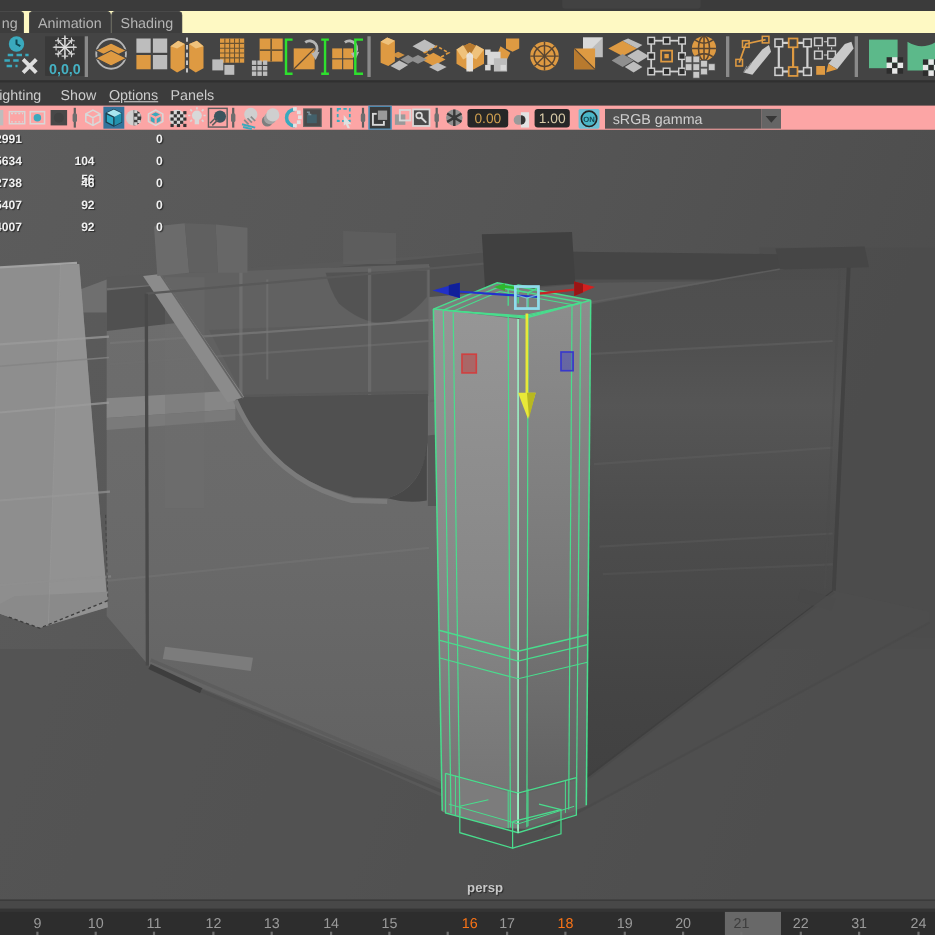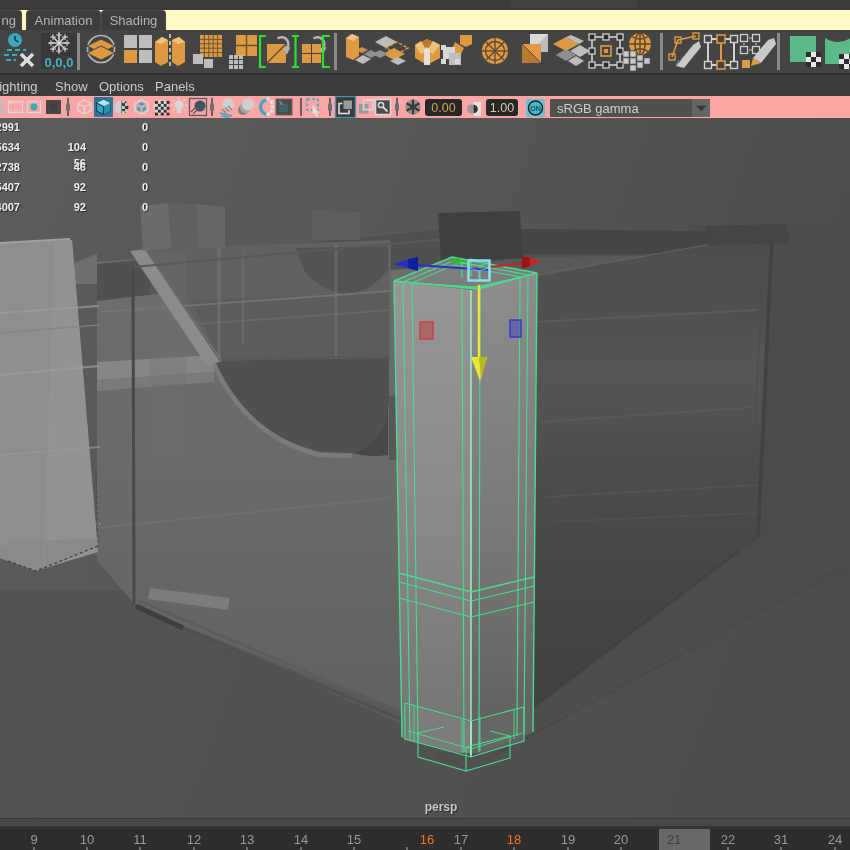--- a/index.html
+++ b/index.html
@@ -208,21 +208,21 @@
         <rect x="844" y="29" width="5" height="5" fill="#2d2d2d"></rect>
         <rect x="844" y="34" width="5" height="5" fill="#e8e8e8"></rect>
         <rect x="849" y="24" width="5" height="5" fill="#2d2d2d"></rect>
         <rect x="849" y="29" width="5" height="5" fill="#e8e8e8"></rect>
         <rect x="849" y="34" width="5" height="5" fill="#2d2d2d"></rect>
       </svg>
     </div>
   <div id="pmenu" class="abs">
     <span style="left:-8px;">Lighting</span>
     <span style="left:55px;">Show</span>
-    <span style="left:99px;">Options</span>
+    <span style="left:99px;text-decoration:underline;">Options</span>
     <span style="left:155px;">Panels</span>
   </div>
   <div id="ptool" class="abs">
       <svg class="abs" style="left:0;top:0" width="850" height="22" viewBox="0 0 850 22">
         <rect x="0" y="4" width="3" height="14" fill="#bdbdbd"></rect>
         <rect x="8.5" y="5.5" width="14" height="11" fill="none" stroke="#d8d8d8" stroke-width="1.3"></rect>
         <path d="M10,7.2 L21,7.2 M10,14.8 L21,14.8" stroke="#d8d8d8" stroke-width="1.2" stroke-dasharray="1.8 1.5" fill="none"></path>
         <rect x="27.5" y="5.5" width="13" height="11" fill="none" stroke="#d8d8d8" stroke-width="1.4"></rect>
         <circle cx="34" cy="11" r="3.4" fill="#3aa9bd"></circle>
         <rect x="46" y="4" width="15" height="14" fill="#484848"></rect>

